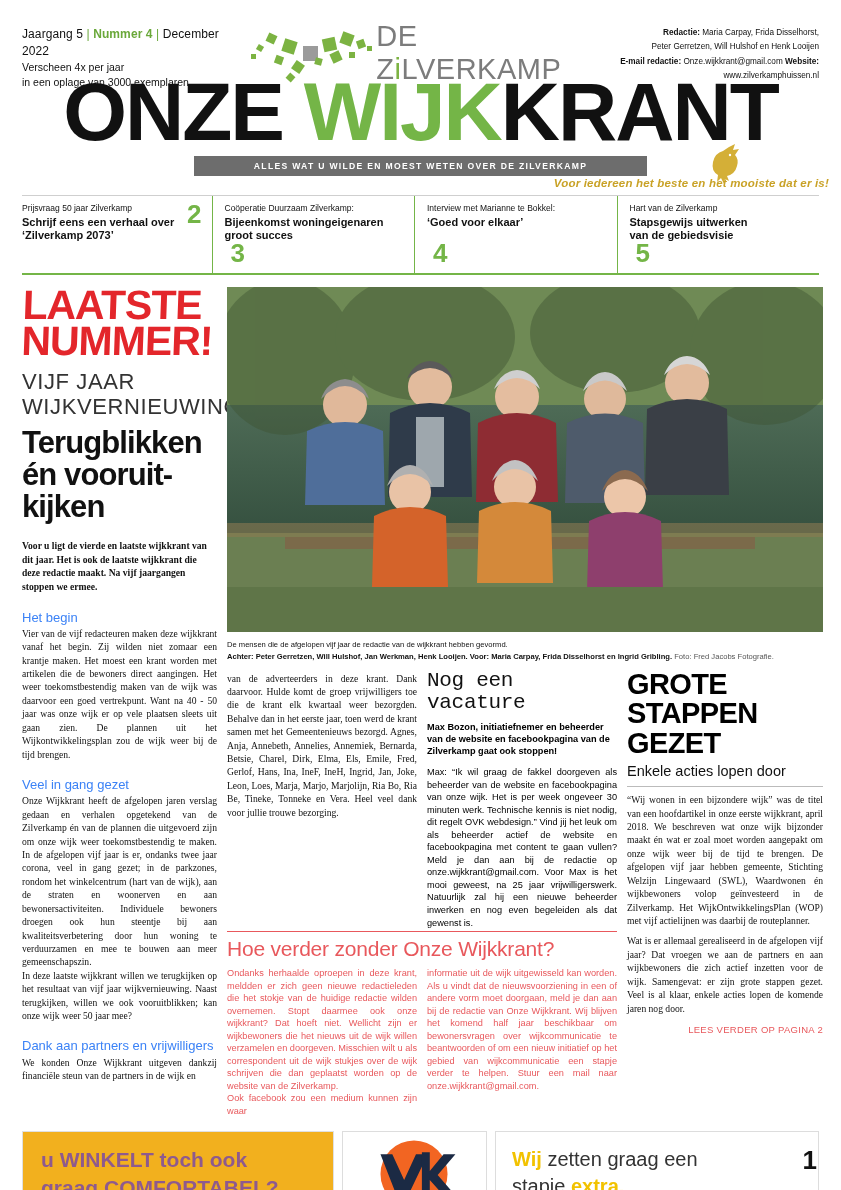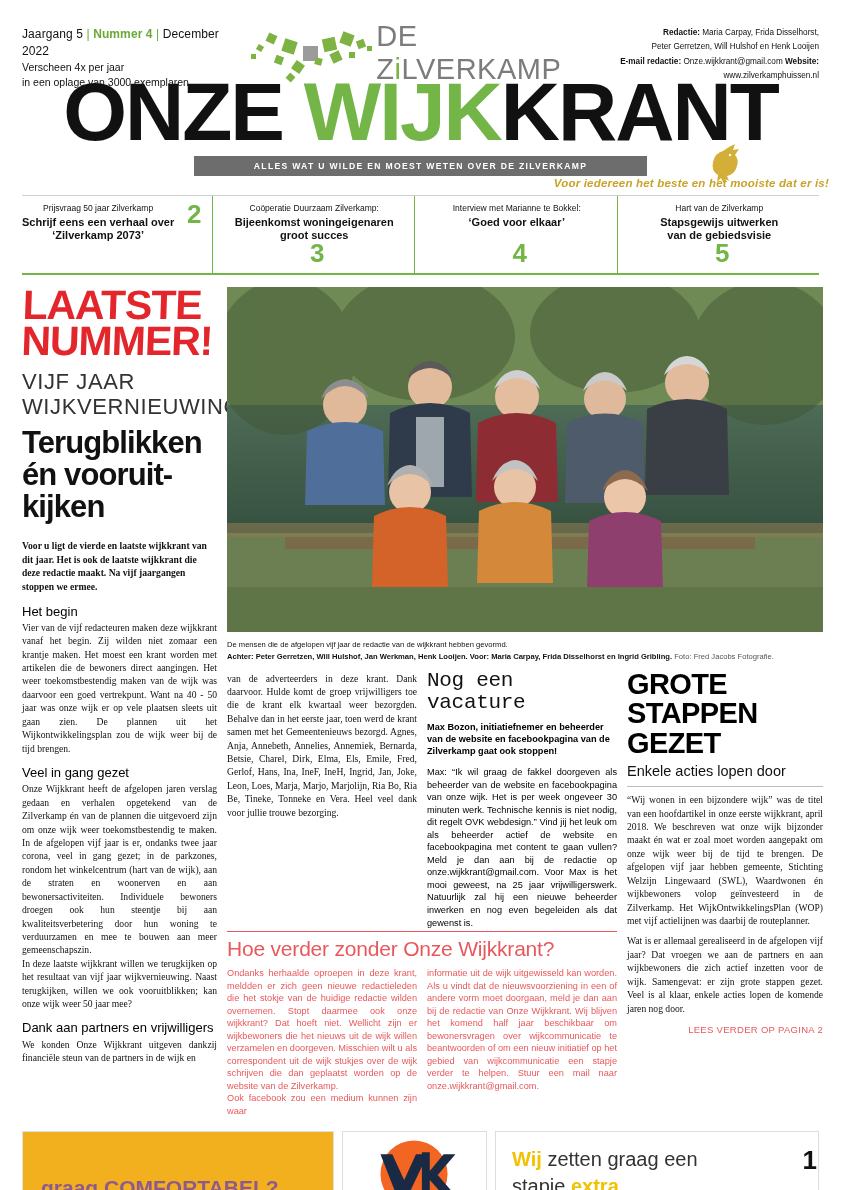--- a/index.html
+++ b/index.html
@@ -37,21 +37,21 @@
   .tagline-row { position:relative; margin-top:6px; height:26px; }
   .tagline { display:inline-block; background:#6d6d6d; color:#fff;
      font-size:8.6px; font-weight:bold; letter-spacing:1.3px;
      padding:5px 60px 5px 60px; }
   .rooster { position:absolute; right:96px; top:-14px; width:46px; height:46px; }
   .slogan { position:absolute; right:12px; top:22px; color:#c9a227;
      font-size:11.5px; font-style:italic; font-weight:bold; letter-spacing:0.2px;}
 
   
   .indexstrip { display:flex; margin: 14px 22px 0 22px;
-     border-top:1px solid #cfcfcf; border-bottom:2px solid #74b547;text-align:center; }
+     border-top:1px solid #cfcfcf; border-bottom:2px solid #74b547; }
   .idx { flex:1; display:flex; justify-content:space-between; padding:7px 10px 8px 0; }
   .idx + .idx { border-left:1px solid #74b547; padding-left:12px;flex-direction:column; }
   .idx-txt { font-size:9px; line-height:1.32; color:#111; }
   .idx-kicker { font-weight:normal; font-size:8.5px; margin-bottom:1px; }
   .idx-title { font-weight:bold; font-size:11px; line-height:1.18;}
   .idx-num { font-size:26px; font-weight:bold; color:#74b547; line-height:0.9; padding-left:6px;}
 
   
   .main { display:flex; margin: 12px 22px 0 22px; gap:10px; }
   .col-left { width: 195px; }
@@ -59,21 +59,21 @@
 
   
   .laatste { font-family:"Liberation Sans", sans-serif; color:#e3262b;
      font-weight:bold; font-size:41px; line-height:0.88; letter-spacing:-1px;
      transform: skewX(-2deg); }
   .kicker { margin-top:10px; font-size:22px; color:#333; line-height:1.14; letter-spacing:0.6px;}
   .lead-head { margin-top:8px; font-weight:bold; font-size:31px; line-height:1.03;
       letter-spacing:-0.9px; color:#111; }
   .intro { margin-top:16px; font-family:"Liberation Serif", serif; font-weight:bold;
       font-size:9.6px; line-height:1.42; color:#111; }
-  .sub-red { margin-top:11px; color:#000000; font-size:13px; line-height:1.1; }
+  .sub-red { margin-top:17px; color:#3b82f6; font-size:13px; line-height:1.1; }
   .body-serif { font-family:"Liberation Serif", serif; font-size:9.6px;
       line-height:1.40; text-align:justify; color:#111; margin-top:2px; }
 
   
   .photo-wrap { width: 100%; height: 345px; position:relative; overflow:hidden; background:#5b6e4a;}
   .photo-caption { margin-top:7px; font-size:7.6px; line-height:1.55; color:#111; }
   .photo-caption b { font-weight:bold; }
   .photo-caption .credit { font-weight:normal; color:#555; }
 
   .cols3 { display:flex; gap:10px; margin-top:7px; }
@@ -356,20 +356,21 @@
           <div class="hoe-col">informatie uit de wijk uitgewisseld kan worden. Als u vindt dat de nieuwsvoorziening in een of andere vorm moet doorgaan, meld je dan aan bij de redactie van Onze Wijkkrant. Wij blijven het komend half jaar beschikbaar om bewonersvragen over wijkcommunicatie te beantwoorden of om een nieuw initiatief op het gebied van wijkcommunicatie een stapje verder te helpen. Stuur een mail naar onze.wijkkrant@gmail.com.</div>
         </div>
       </div>
 
     </div>
   </div>
 
   <div class="ads">
 
     <div class="ad-winkel">
+      <div class="l1">u WINKELT toch ook</div>
       <div class="l2">graag COMFORTABEL?</div>
 
     </div>
 
     <div class="ad-ovk">
       <div class="ovk-logo">
         <svg width="100%" height="78" viewBox="0 0 145 78">
           <circle cx="72" cy="36" r="34" fill="#f26522"></circle>
           <path d="M50 16 L62 42 L74 16 L86 16 L64 62 L56 62 L38 16 Z" fill="#1b2a44"></path>
           <path d="M80 14 L80 60 L88 60 L88 42 L104 60 L116 60 L96 37 L114 16 L102 16 L88 33 L88 14 Z" fill="#1b2a44"></path>

